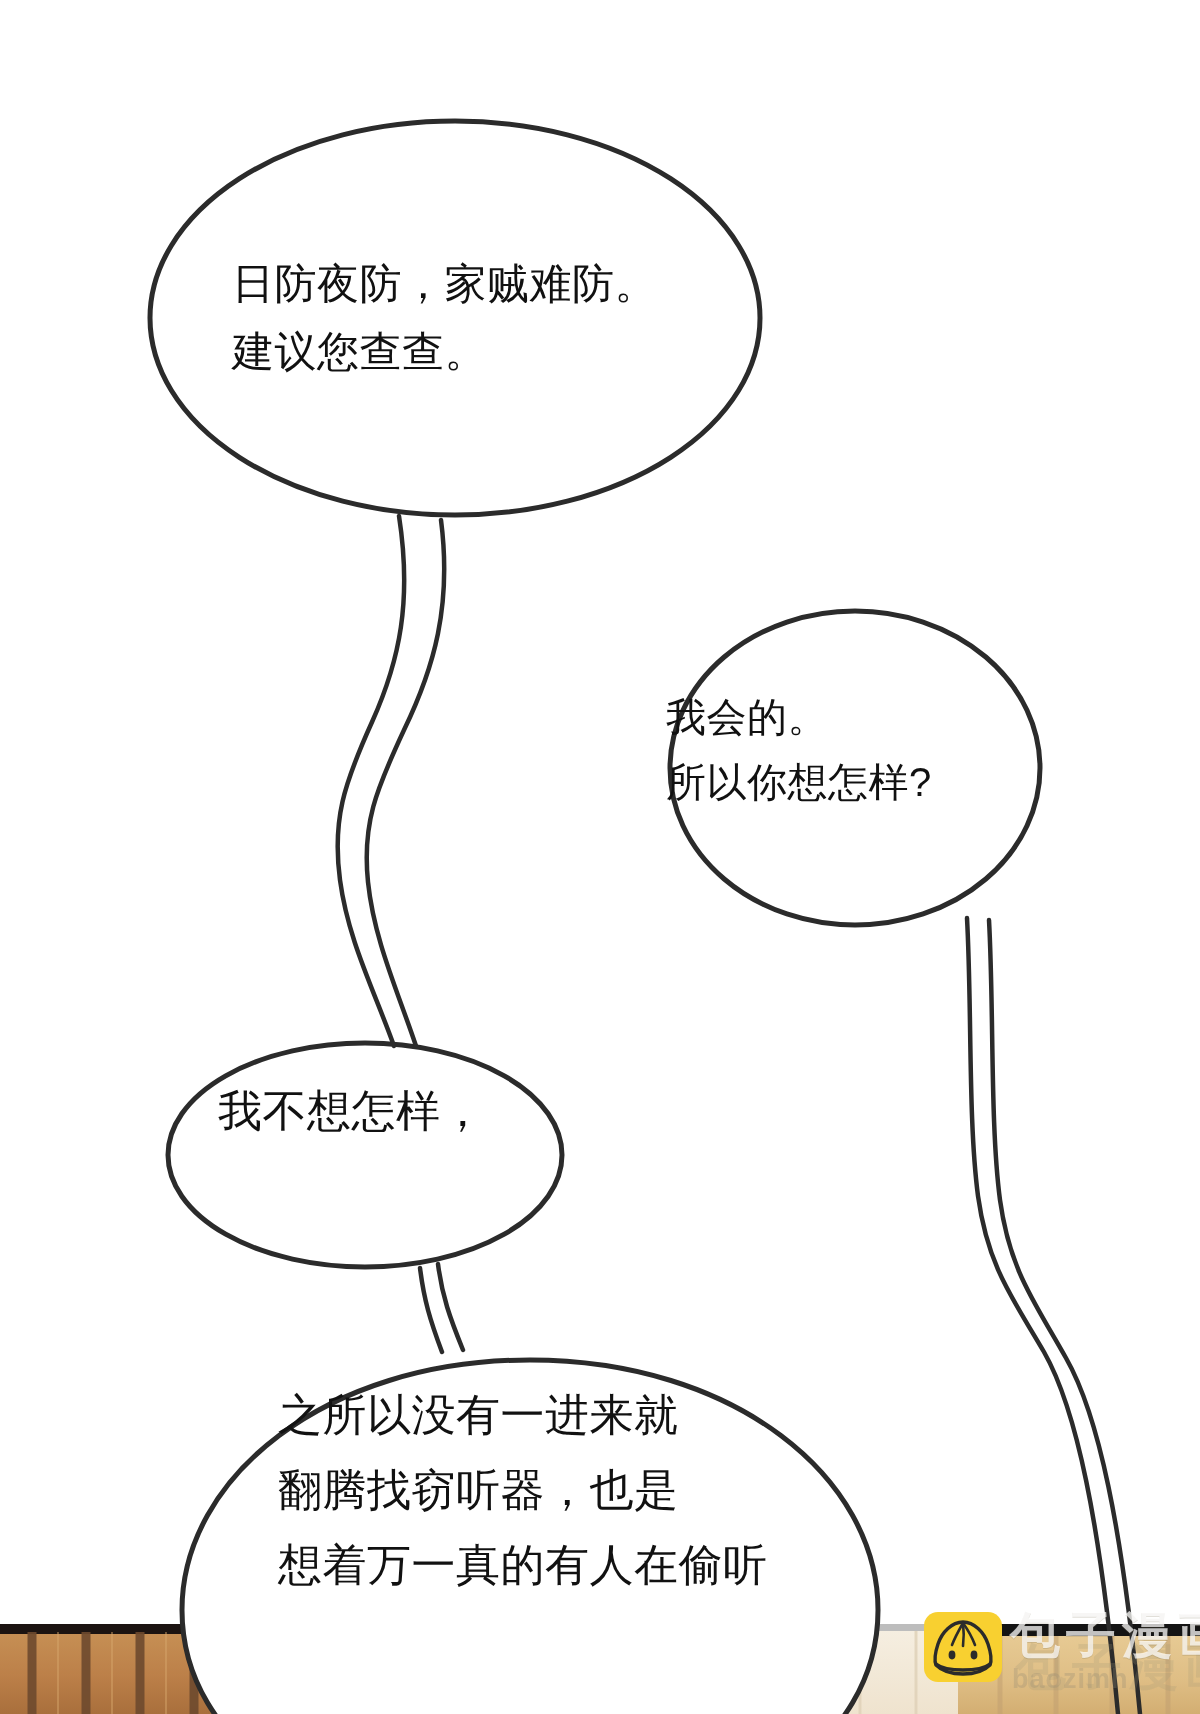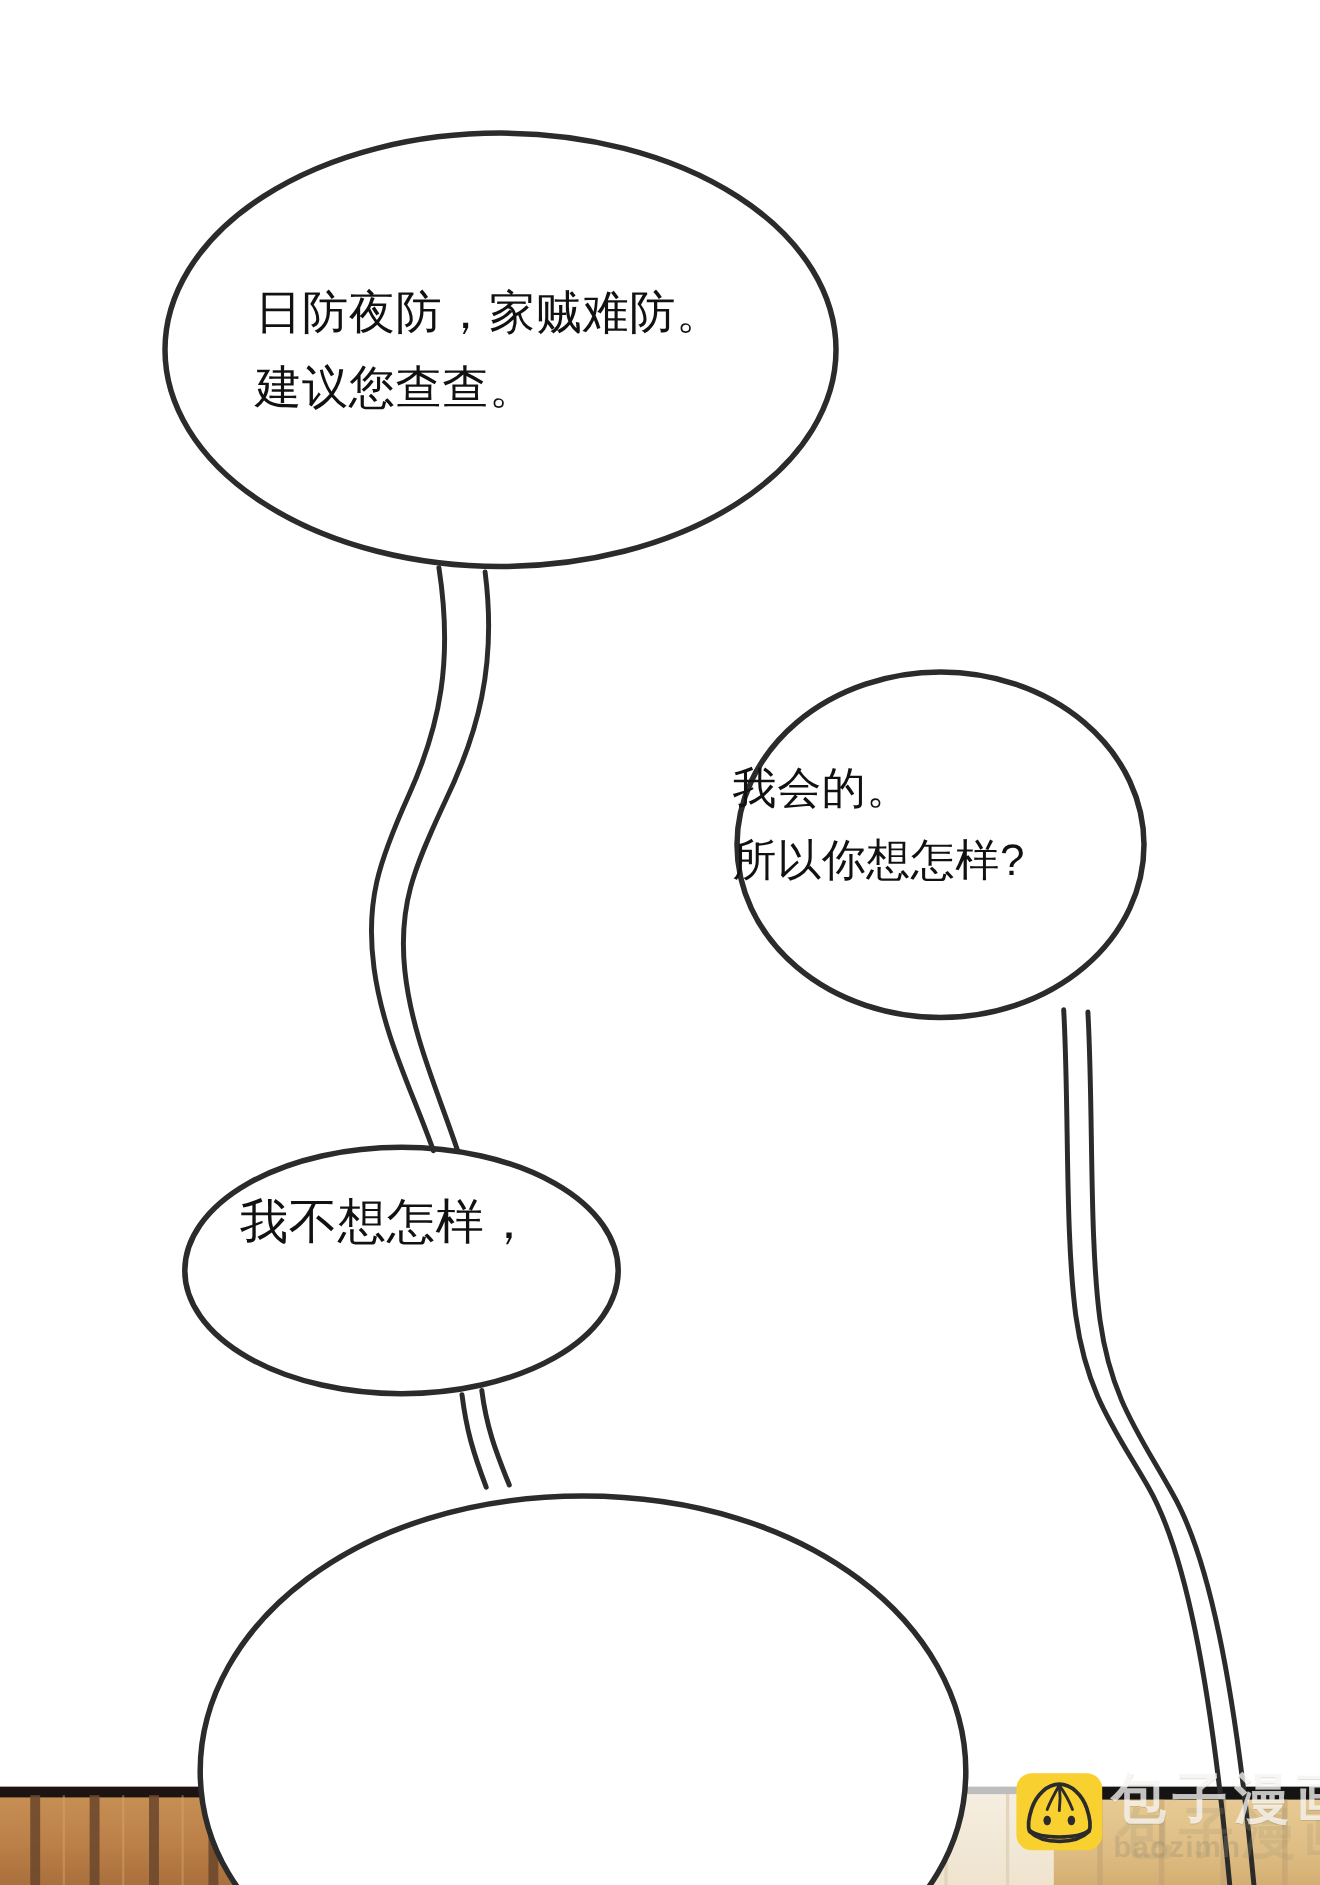--- a/index.html
+++ b/index.html
@@ -226,20 +226,23 @@
   </svg>
 
   <div class="bubble-text" id="bubble1-text">日防夜防，家贼难防。
 建议您查查。</div>
 
   <div class="bubble-text" id="bubble2-text">我会的。
 所以你想怎样?</div>
 
   <div class="bubble-text" id="bubble3-text">我不想怎样，</div>
 
+  <div class="bubble-text" id="bubble4-text">之所以没有一进来就
+翻腾找窃听器，也是
+想着万一真的有人在偷听</div>
 
   <div id="watermark">
     <div id="wm-logo">
       <svg width="78" height="70" viewBox="0 0 78 70">
         <path d="M39 10
                  C 50 10, 60 20, 64 32
                  C 67 41, 68 48, 66 53
                  C 60 59, 50 62, 39 62
                  C 28 62, 18 59, 12 53
                  C 10 48, 11 41, 14 32

